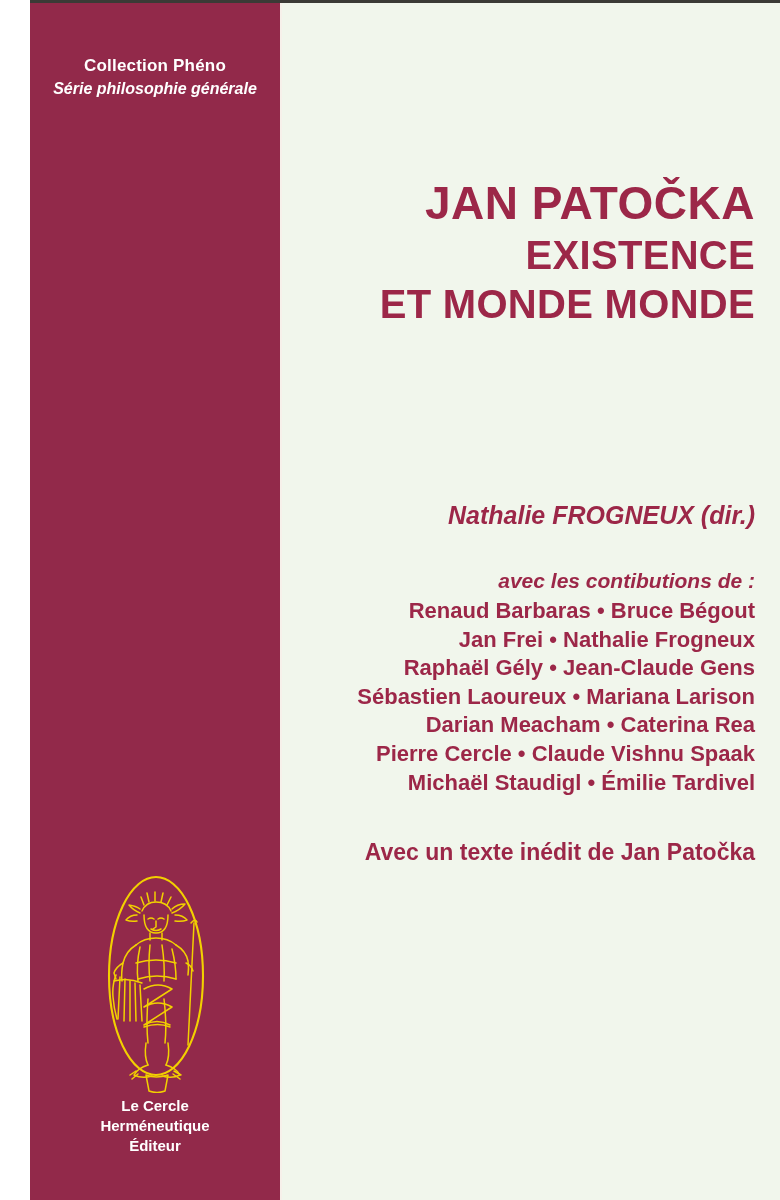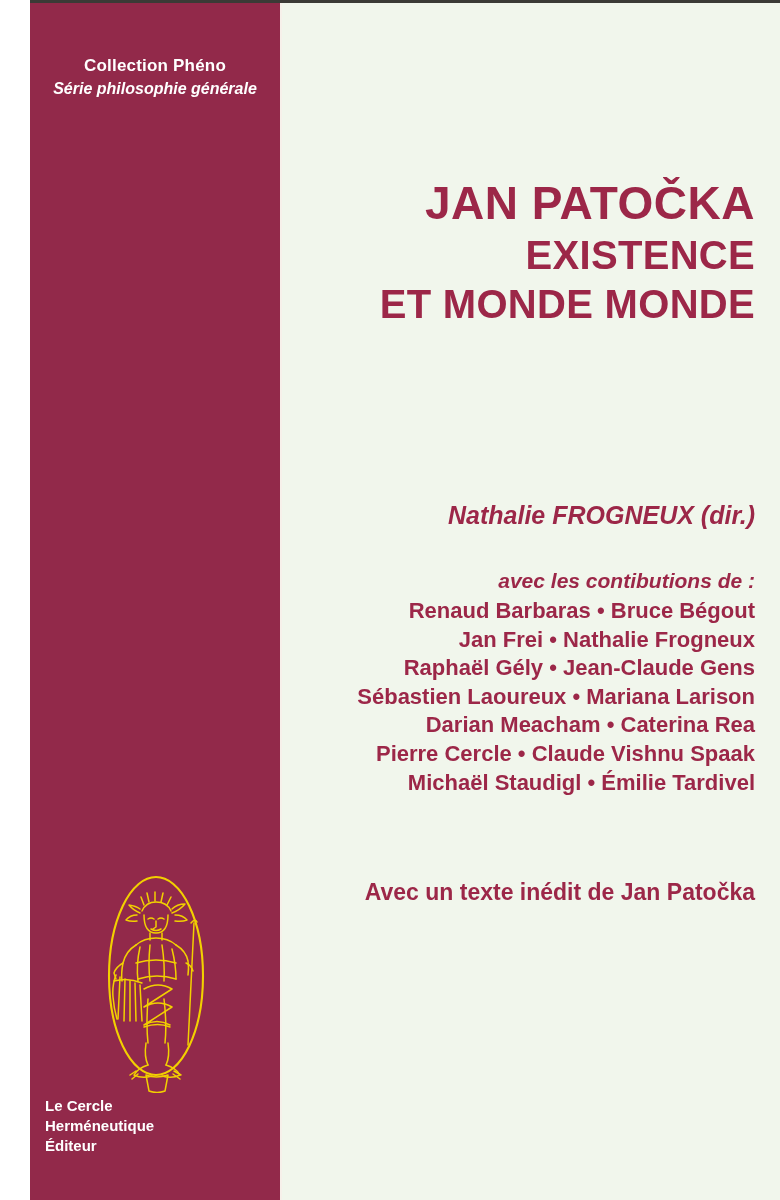--- a/index.html
+++ b/index.html
@@ -68,26 +68,25 @@
     width: 132px;
     height: 222px;
   }
   #logo-svg { display: block; }
 
   .publisher-block {
     position: absolute;
     left: 0;
     top: 1093px;
     width: 250px;
-    text-align: left;
+    text-align: center;
     color: #ffffff;
     font-size: 15px;
     font-weight: bold;
     line-height: 20px;
-    padding-left: 15px;
   }
 
   
   #front {
     position: absolute;
     left: 252px;
     top: 0;
     width: 526px;
     height: 1200px;
   }
@@ -149,21 +148,21 @@
     color: #9c2748;
     font-size: 22px;
     font-weight: bold;
     line-height: 28.6px;
   }
   .contrib-line { white-space: nowrap; }
 
   .inedit-line {
     position: absolute;
     left: 0;
-    top: 876px;
+    top: 836px;
     width: 473px;
     text-align: right;
     color: #9c2748;
     font-size: 23px;
     font-weight: bold;
   }
 </style>
 </head>
 <body>
 

